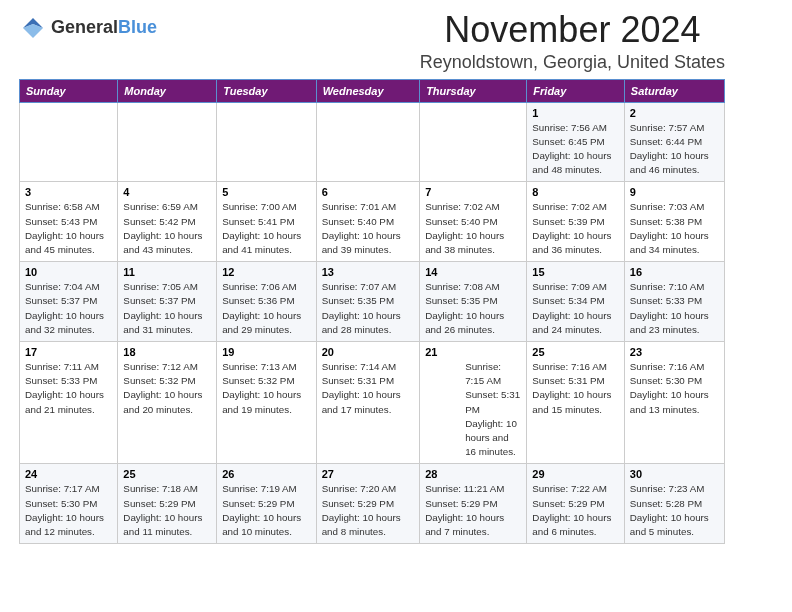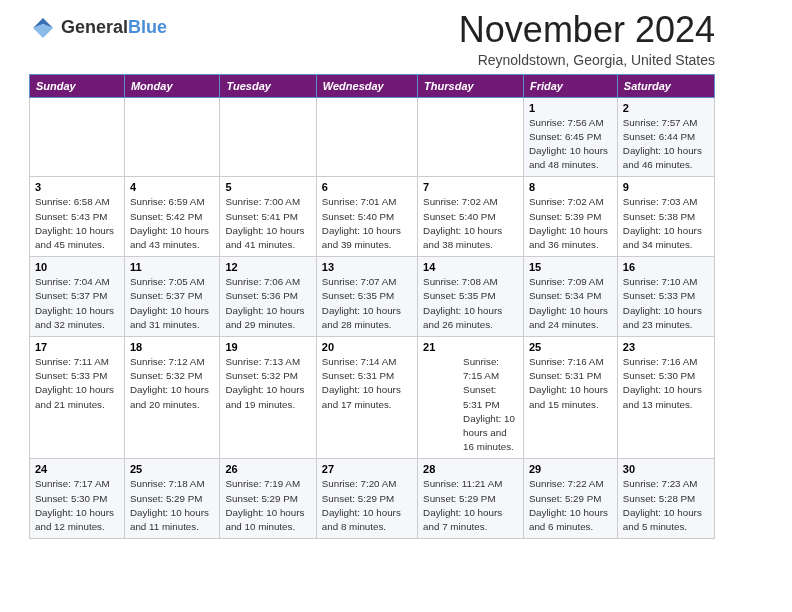--- a/index.html
+++ b/index.html
@@ -5,21 +5,21 @@
     * { box-sizing: border-box; margin: 0; padding: 0; }
     body {
       font-family: Arial, sans-serif;
       background: #fff;
       width: 792px;
       min-height: 612px;
       overflow: hidden;
     }
     .page {
       width: 744px;
-      padding: 10px 29px;
+      padding: 10px 19px;
     }
     .header {
       display: flex;
       align-items: flex-start;
       justify-content: space-between;
       margin-bottom: 6px;
     }
     .logo {
       display: flex;
       align-items: center;
@@ -41,21 +41,21 @@
       text-align: right;
     }
     .month-title {
       font-size: 36px;
       font-weight: normal;
       color: #222;
       line-height: 1.1;
       text-align: center;
     }
     .location {
-      font-size: 14px;
+      font-size: 18px;
       color: #444;
       margin-top: 2px;
     }
     .calendar {
       width: 100%;
       border-collapse: collapse;
       font-size: 10.5px;
     }
     .calendar th {
       background: #3a6fb5;

